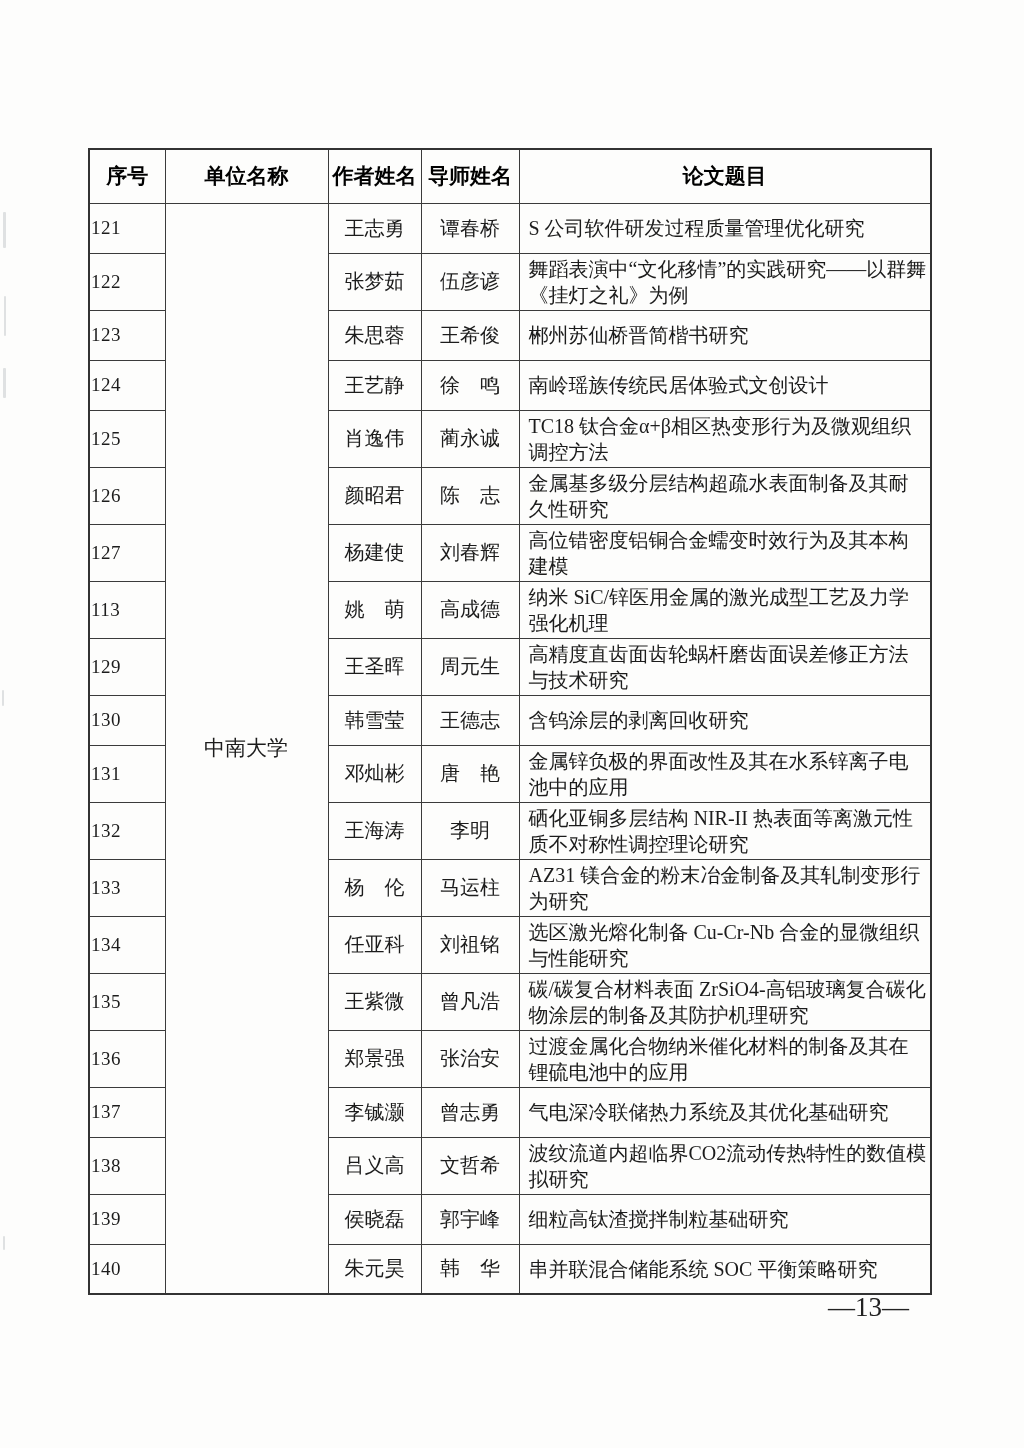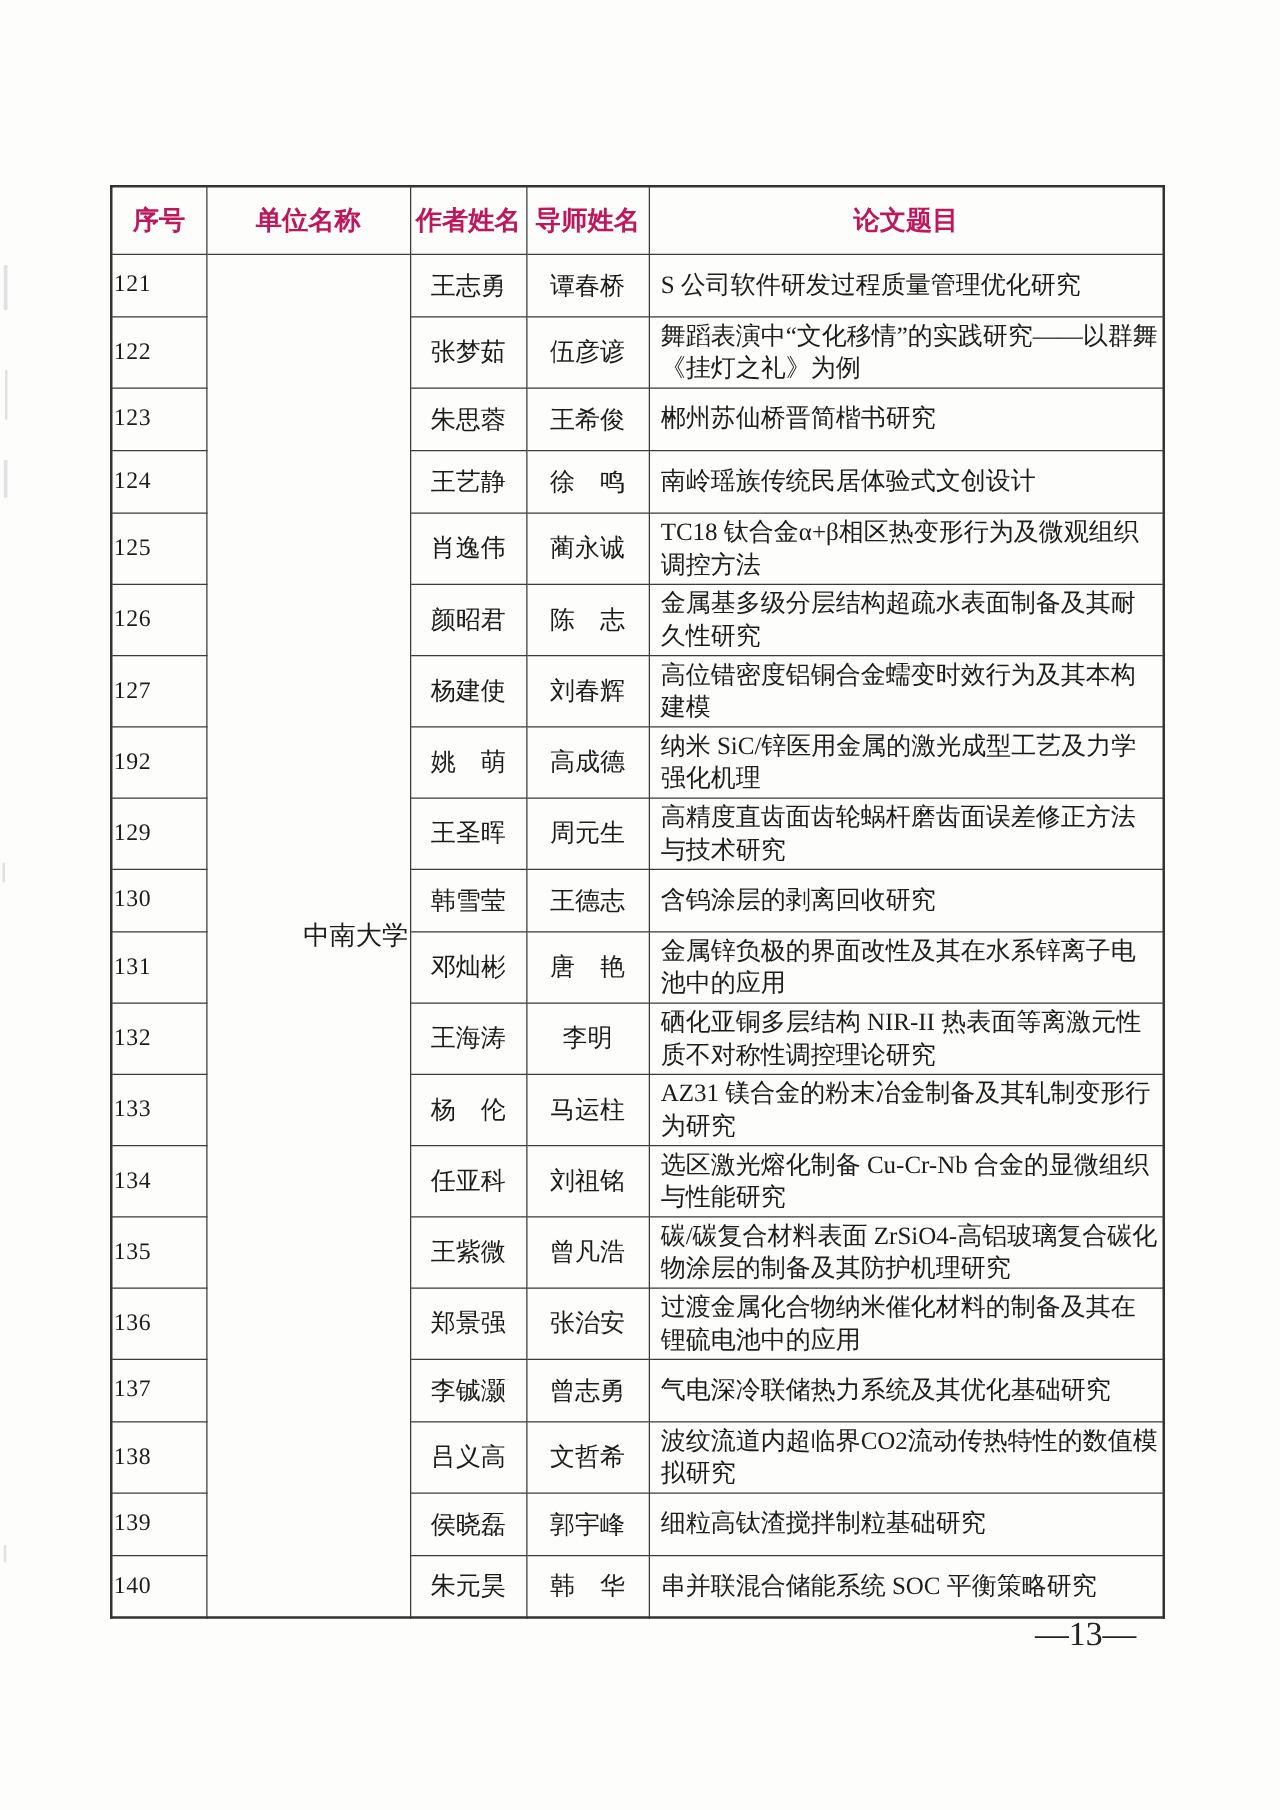--- a/index.html
+++ b/index.html
@@ -34,32 +34,32 @@
   .thesis-table th, .thesis-table td {
     border: 1px solid #3b3b3b;
     overflow: hidden;
   }
   .thesis-table thead tr { height: 54px; }
   .thesis-table th {
     font-family: "Liberation Sans", "DejaVu Sans", sans-serif;
     font-weight: 700;
     font-size: 21px;
     text-align: center;
-    color: #be185d;
+    color: #000000;
   }
   .row-single { height: 50px; }
   .row-double { height: 56px; }
   .cell-serial {
     text-align: left;
     font-size: 19px;
     letter-spacing: .5px;
     border-right: 3px double #3b3b3b;
   }
   .cell-institution {
-    text-align: right;
+    text-align: center;
     padding-left: 0;
     font-size: 21px;
     vertical-align: middle;
   }
   .cell-author, .cell-advisor {
     text-align: center;
     font-size: 20px;
   }
   .cell-title {
     text-align: left;
@@ -142,21 +142,21 @@
           <td class="cell-advisor">陈　志</td>
           <td class="cell-title">金属基多级分层结构超疏水表面制备及其耐久性研究</td>
         </tr>
         <tr class="row-double">
           <td class="cell-serial">127</td>
           <td class="cell-author">杨建使</td>
           <td class="cell-advisor">刘春辉</td>
           <td class="cell-title">高位错密度铝铜合金蠕变时效行为及其本构建模</td>
         </tr>
         <tr class="row-double">
-          <td class="cell-serial">192</td>
+          <td class="cell-serial">113</td>
           <td class="cell-author">姚　萌</td>
           <td class="cell-advisor">高成德</td>
           <td class="cell-title">纳米 SiC/锌医用金属的激光成型工艺及力学强化机理</td>
         </tr>
         <tr class="row-double">
           <td class="cell-serial">129</td>
           <td class="cell-author">王圣晖</td>
           <td class="cell-advisor">周元生</td>
           <td class="cell-title">高精度直齿面齿轮蜗杆磨齿面误差修正方法与技术研究</td>
         </tr>

